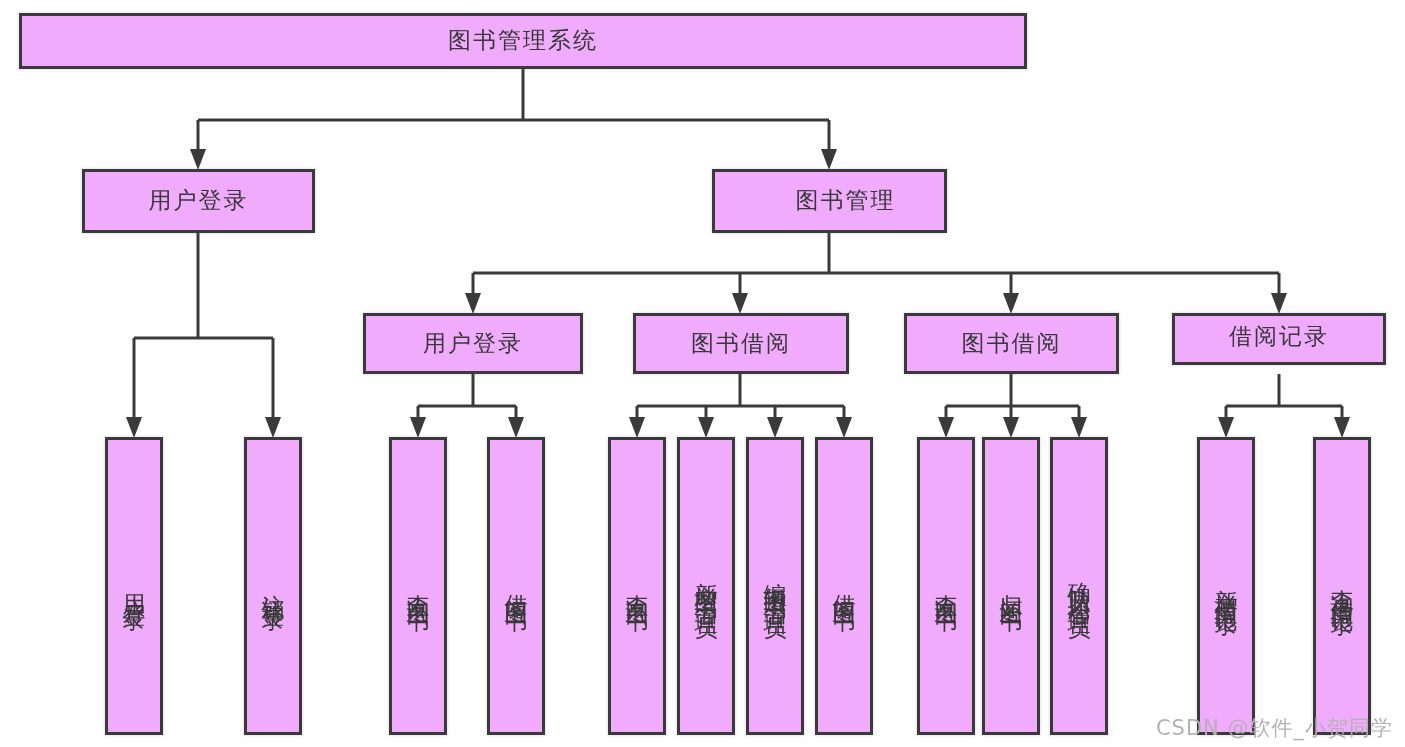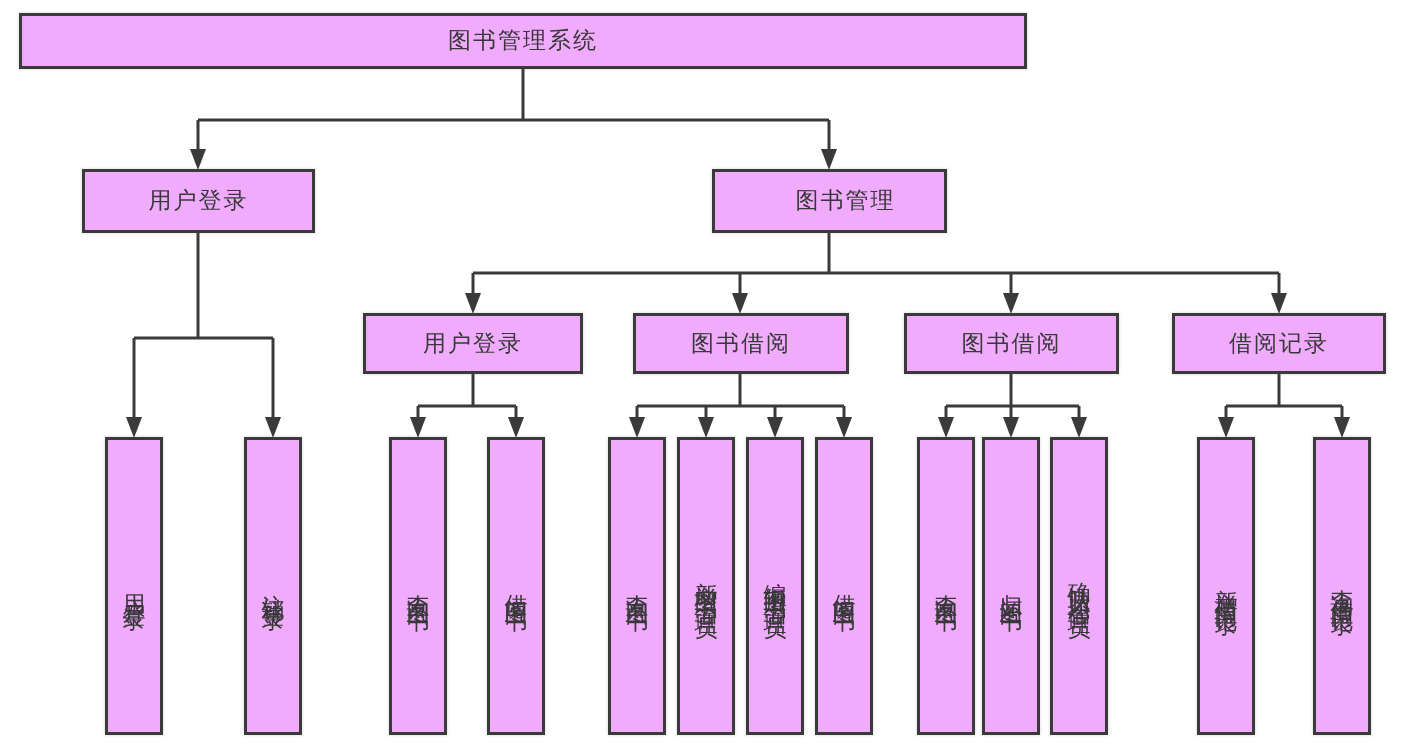--- a/index.html
+++ b/index.html
@@ -114,21 +114,21 @@
 
   <div class="node" style="left:363px; top:313px; width:220px; height:61px;">
     <span class="lbl">用户登录</span>
   </div>
   <div class="node" style="left:633px; top:313px; width:216px; height:61px;">
     <span class="lbl">图书借阅</span>
   </div>
   <div class="node" style="left:904px; top:313px; width:215px; height:61px;">
     <span class="lbl">图书借阅</span>
   </div>
-  <div class="node" style="left:1172px; top:313px; width:214px; height:61px;">
+  <div class="node" style="left:1172px; top:313px; width:214px; height:52px;font-family:Liberation Mono, monospace;">
     <span class="lbl">借阅记录</span>
   </div>
 
   <div class="node leaf" style="left:105px; top:437px; width:58px; height:298px;">
     <span class="lbl">用户登录</span>
   </div>
   <div class="node leaf" style="left:244px; top:437px; width:58px; height:298px;">
     <span class="lbl">注销登录</span>
   </div>
 
@@ -162,13 +162,14 @@
     <span class="lbl">确认归还（管理员）</span>
   </div>
 
   <div class="node leaf" style="left:1197px; top:437px; width:58px; height:298px;">
     <span class="lbl">新增借阅记录</span>
   </div>
   <div class="node leaf" style="left:1313px; top:437px; width:58px; height:298px;">
     <span class="lbl">查询借阅记录</span>
   </div>
 
+  <div class="watermark">CSDN @软件_小贺同学</div>
 </div>
 
 </body></html>

